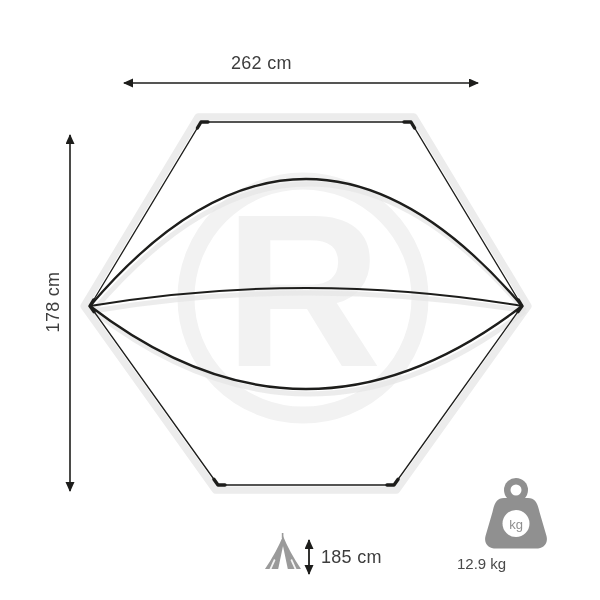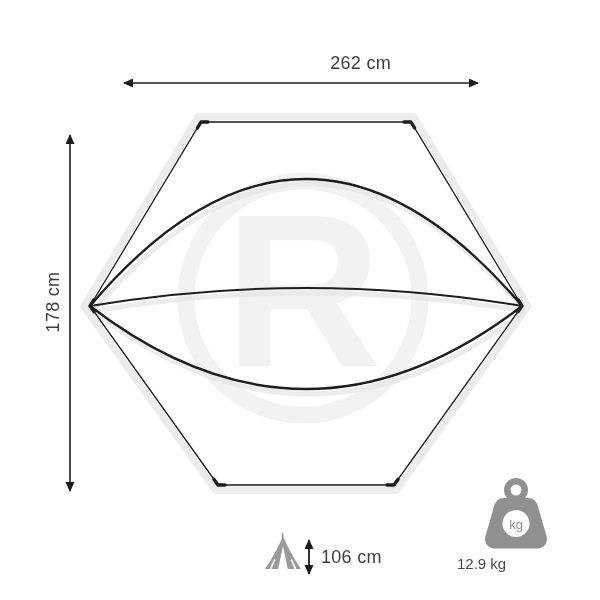--- a/index.html
+++ b/index.html
@@ -7,21 +7,21 @@
     width:600px;height:600px;position:relative;overflow:hidden;
     background:#ffffff;
     font-family:"Liberation Sans","DejaVu Sans",sans-serif;
   }
   .stage{position:absolute;inset:0;}
   svg{position:absolute;left:0;top:0;}
   .dim-label{
     position:absolute;color:#3d3d3d;font-size:18px;line-height:1;
     white-space:nowrap;letter-spacing:.3px;
   }
-  .dim-label.width{left:231px;top:54px;width:160px;text-align:right;}
+  .dim-label.width{left:231px;top:54px;width:160px;text-align:left;}
   .dim-label.depth{
     left:53px;top:302px;transform:translate(-50%,-50%) rotate(-90deg);
     transform-origin:center;
   }
   .dim-label.height{left:321px;top:548px;}
   .weight-value{
     position:absolute;left:457px;top:556px;width:120px;text-align:left;
     color:#4a4a4a;font-size:15px;line-height:1;
   }
   .kg-badge{
@@ -97,19 +97,19 @@
                C489 548.5 483.5 544 485.5 536 L492.5 512
                C494.5 503 497 498 504 498 Z" fill="#909090"></path>
       <circle cx="516" cy="523.5" r="13.5" fill="#ffffff"></circle>
     </g>
   </svg>
 
   <div class="dim-label width">262 cm</div>
 
   <div class="dim-label depth">178 cm</div>
 
-  <div class="dim-label height">106 cm</div>
+  <div class="dim-label height">185 cm</div>
 
   <div class="kg-badge">kg</div>
 
   <div class="weight-value">12.9 kg</div>
 
 </div>
 
 </body></html>

